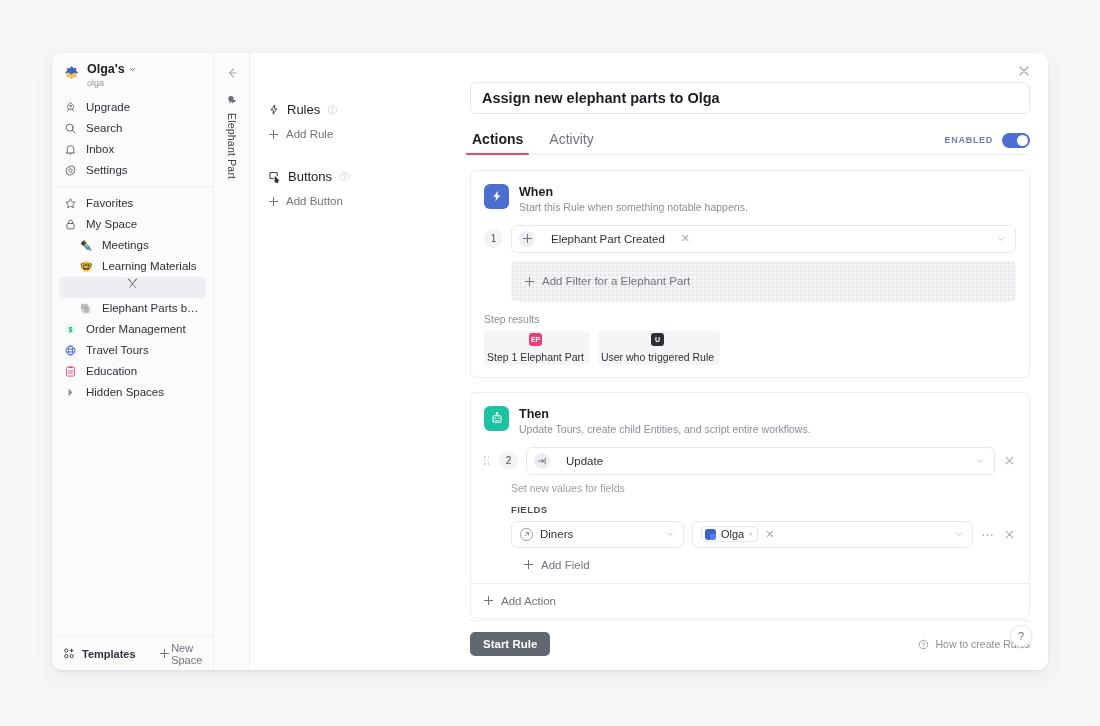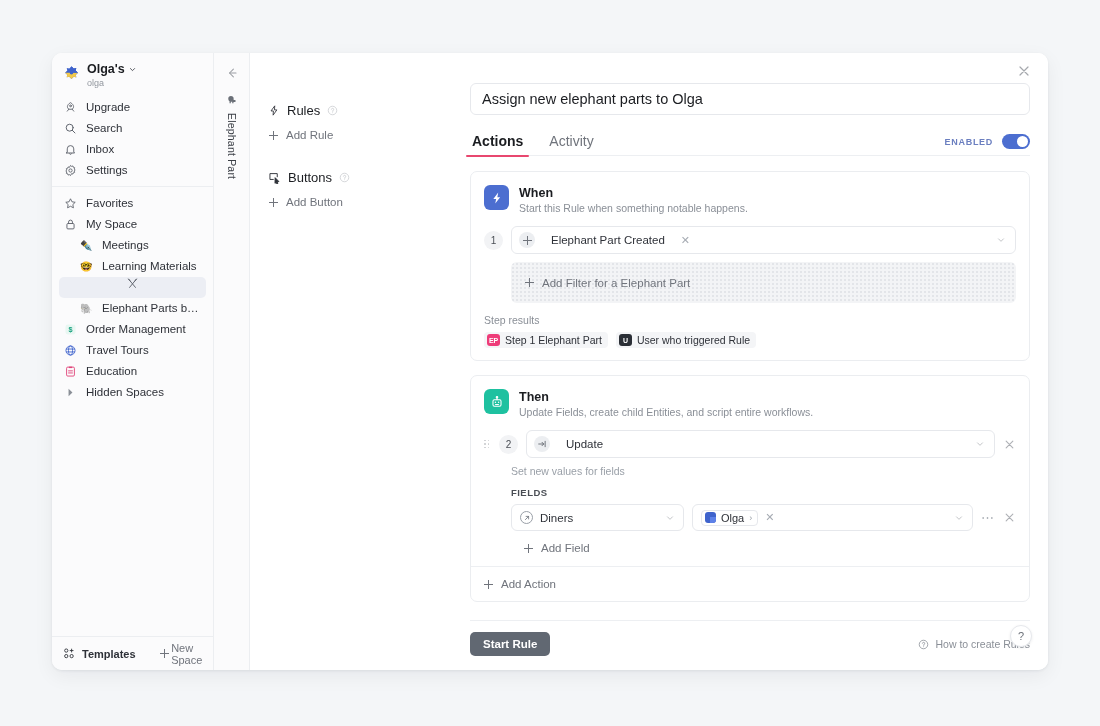--- a/index.html
+++ b/index.html
@@ -116,21 +116,21 @@
     content:""; position:absolute; background: currentColor;
   }
   .plus::before { left:0; top:4px; width:9px; height:1.2px; }
   .plus::after { top:0; left:4px; height:9px; width:1.2px; }
 
   
   .rcol { flex: 1 1 auto; padding: 0 18px 0 0; min-width: 0; display:flex; flex-direction:column; }
   .rule-title {
     width: 100%; height: 32px;
     border: 1px solid #e6e8ec; border-radius: 6px;
-    font-size: 14.5px; font-weight: 400; color: #1b1d21;
+    font-size: 14.5px; font-weight: 700; color: #1b1d21;
     padding: 0 11px; outline: none; background: #fff;
     font-family: "Liberation Sans", sans-serif;
   }
   .tabs-row {
     display:flex; align-items:center;
     border-bottom: 1px solid #edeff2;
     margin-top: 13px; height: 28px;
   }
   .tab {
     font-size: 14px; color: #70747c; padding: 0 2px; margin-right: 22px;
@@ -208,21 +208,21 @@
   .filter-link {
     display:flex; align-items:center; gap: 8px;
     font-size: 11.5px; color: #70747c; cursor: pointer;
   }
   .step-results { padding: 11px 13px 12px 13px; }
   .sr-label { font-size: 10.5px; color: #8a8f97; margin-bottom: 6px; }
   .sr-chips { display:flex; gap: 8px; }
   .sr-chip {
     display:flex; align-items:center; gap: 5px;
     background: #f4f5f7; border-radius: 4px; padding: 2px 6px 2px 3px;
-    font-size: 10.5px; color: #2e3138; cursor: pointer;
+    font-size: 10.5px; color: #2e3138; cursor: pointer; flex-direction: column;
   }
   .sr-badge {
     width: 13px; height: 12px; border-radius: 3px; color:#fff;
     font-size: 7px; font-weight: 700; display:flex; align-items:center; justify-content:center;
     flex: 0 0 13px; letter-spacing: -.2px;
   }
   .badge-pink { background: #ee3c79; }
   .badge-dark { background: #2b2f36; }
 
   .sub-note { font-size: 10.5px; color: #9aa0a8; padding: 7px 0 0 40px; }
@@ -628,21 +628,21 @@
                   <rect x="3.4" y="5.4" width="9.2" height="7.4" rx="1.6"></rect>
                   <path d="M8 3.2 V5.4" stroke-linecap="round"></path>
                     <circle cx="8" cy="2.6" r=".9" fill="#fff"></circle>
                   <circle cx="6.2" cy="8.4" r=".85" fill="#fff" stroke="none"></circle>
                     <circle cx="9.8" cy="8.4" r=".85" fill="#fff" stroke="none"></circle>
                   <path d="M6.3 10.8 H9.7" stroke-linecap="round"></path>
                 </svg>
               </div>
               <div class="card-head-txt">
                 <div class="card-title">Then</div>
-                <div class="card-sub">Update Fields, create child Entities, and script entire workflows.</div>
+                <div class="card-sub">Update Tours, create child Entities, and script entire workflows.</div>
               </div>
             </div>
 
             <div class="step-row">
               <span class="grip">
                 <i>
                     <b></b>
                     <b></b>
                   </i>
                   <i>

